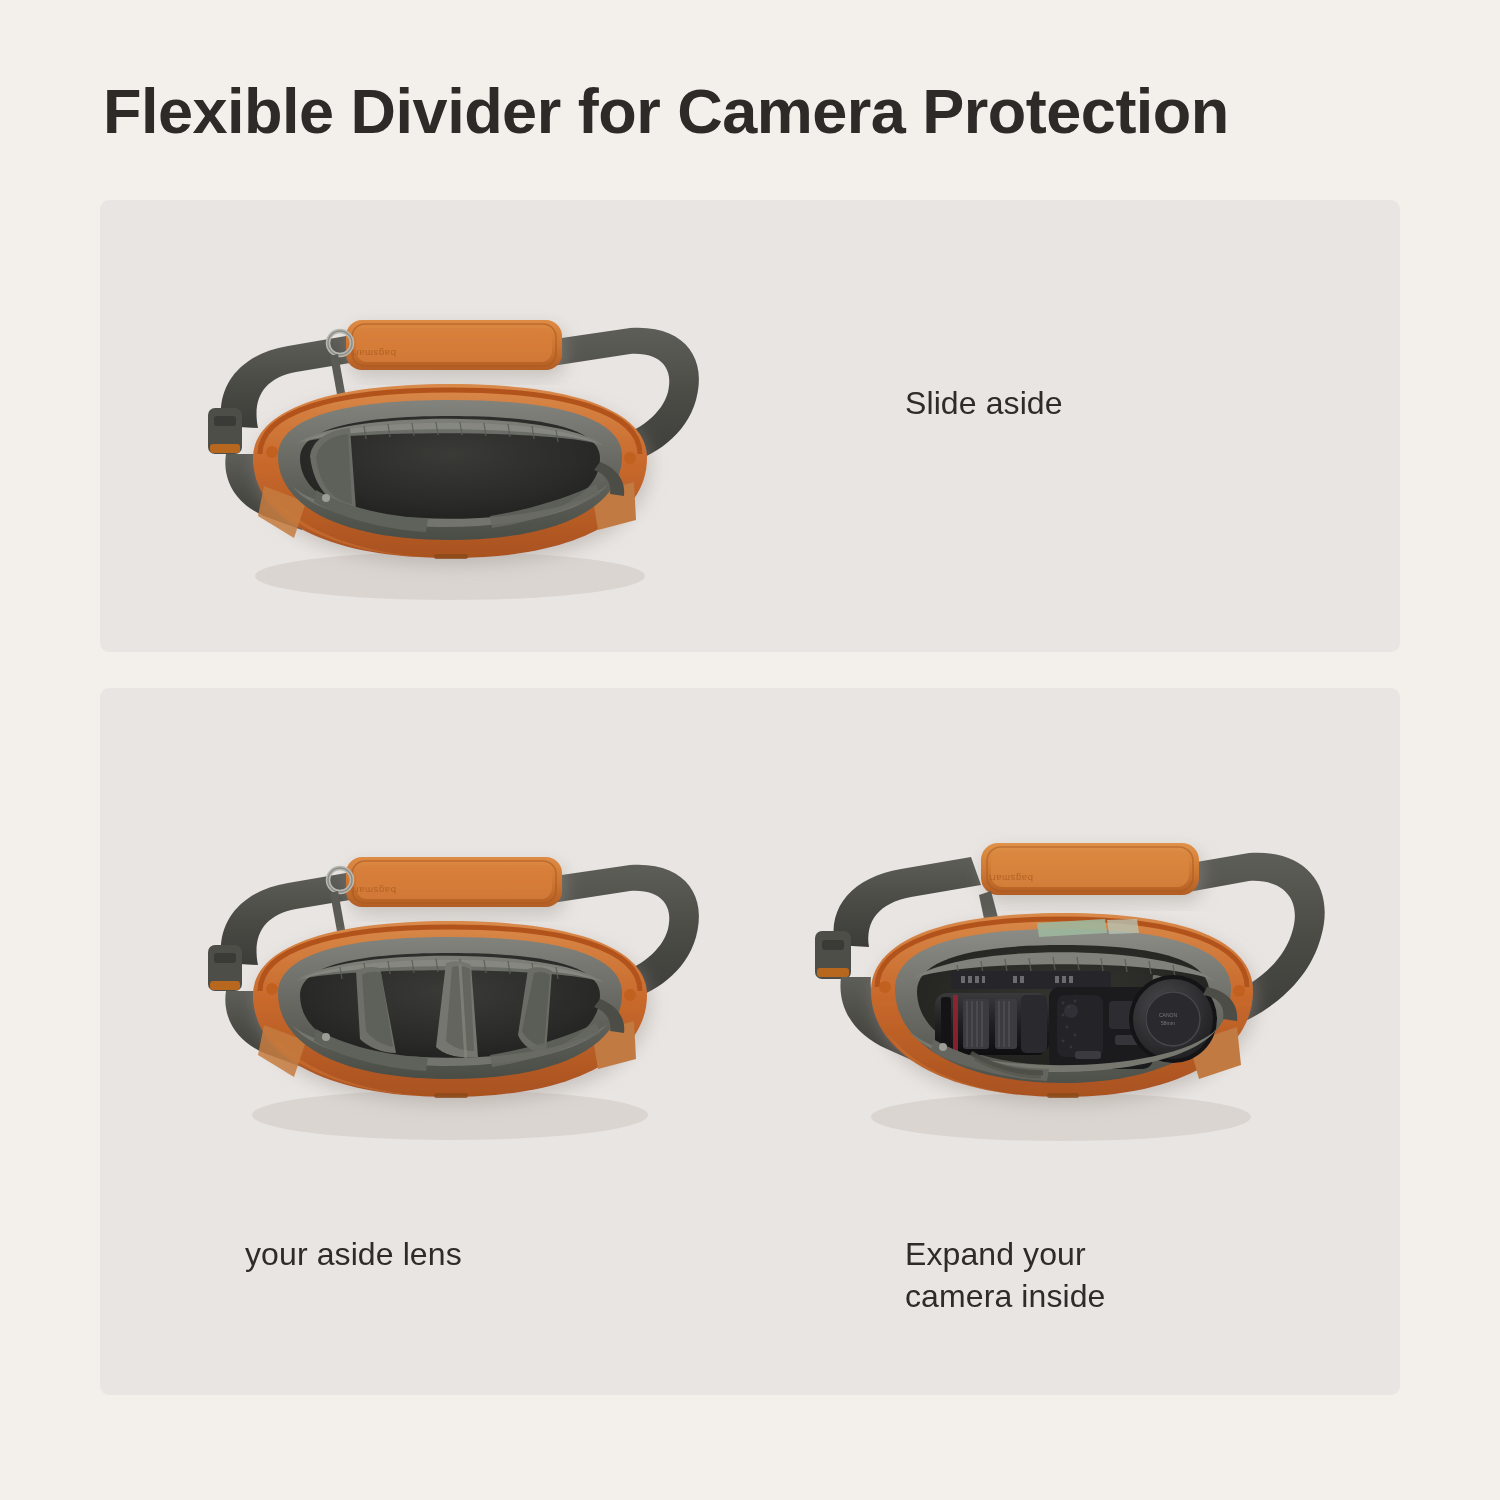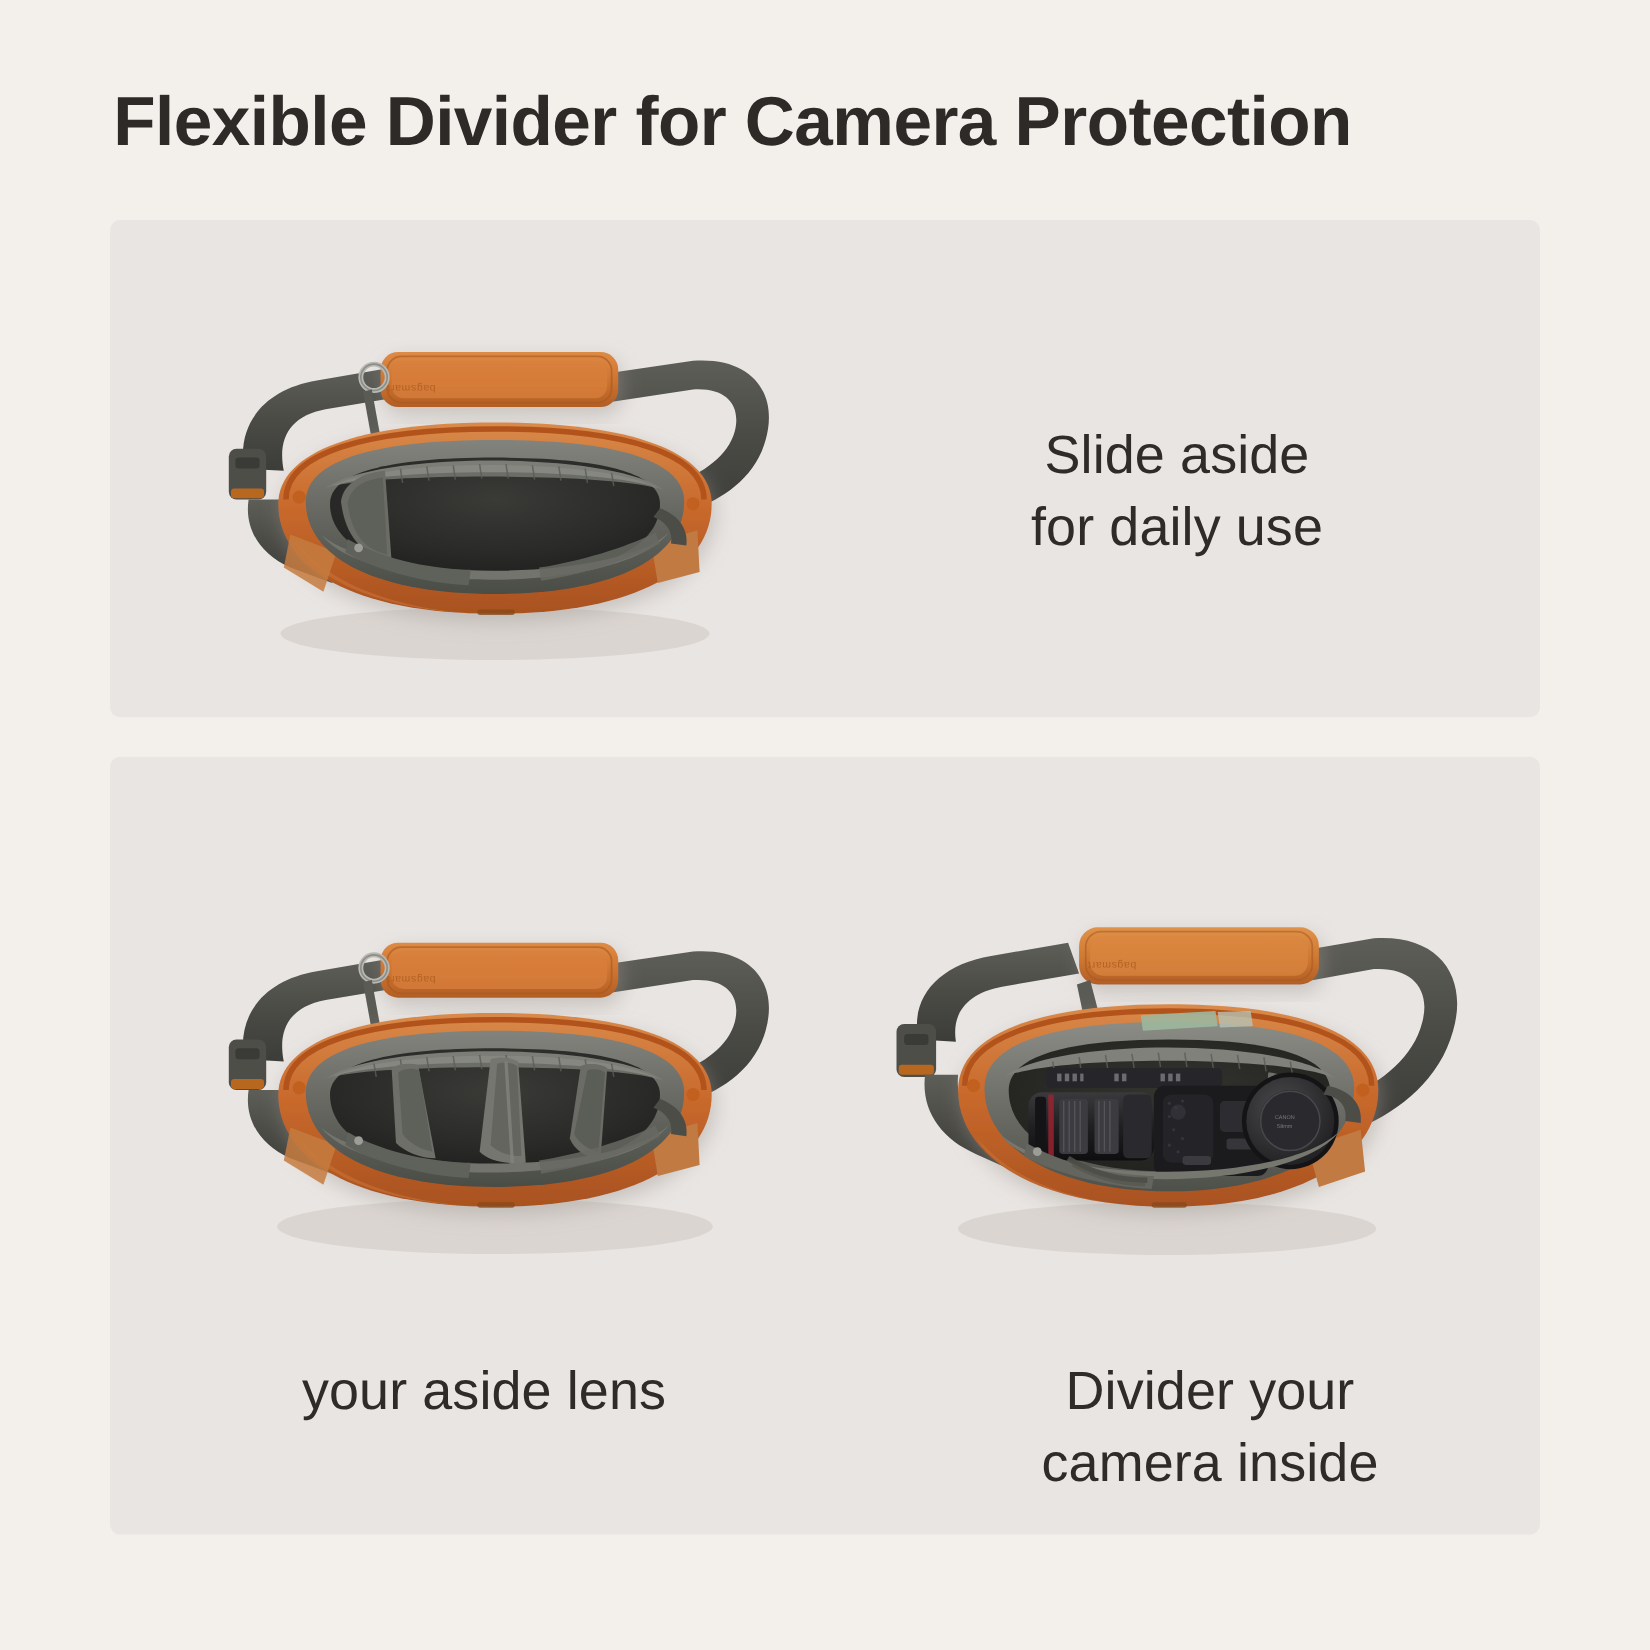--- a/index.html
+++ b/index.html
@@ -27,23 +27,23 @@
     position:absolute;
     background:#E9E5E2;
     border-radius:9px;
   }
   #panel-top    { left:100px; top:200px;  width:1300px; height:452px; }
   #panel-bottom { left:100px; top:688px;  width:1300px; height:707px; }
 
   .caption {
     position:absolute;
     color:#2F2B29;
-    font-size:49px;
+    font-size:32px;
     line-height:1.32;
-    text-align:center;
+    text-align:left;
     font-weight:400;
     letter-spacing:0.1px;
   }
   #caption-slide  { left:905px; top:382px; width:330px; }
   #caption-expand { left:245px; top:1233px; width:390px; }
   #caption-secure { left:905px; top:1233px; width:390px; }
 
   .bagstage { position:absolute; }
   #bag-daily  { left:160px; top:258px;  width:570px; height:360px; }
   #bag-expand { left:160px; top:795px;  width:570px; height:360px; }
@@ -160,21 +160,20 @@
       <path d="M330 258 C368 252 408 240 436 226 L440 236 C410 252 370 264 332 270 Z" fill="#666861" opacity="0.85"></path>
 
       <path d="M440 204 C456 210 466 222 464 238 L450 236 C452 226 446 216 434 212 Z" fill="#4D4D48"></path>
 
       <rect x="274" y="296" width="34" height="5" rx="2.5" fill="#8A4A1C" opacity="0.8"></rect>
     </svg>
   </div>
 
   <div class="caption" id="caption-slide">
     <div>Slide aside</div>
-    <div>for daily use</div>
   </div>
 
   <div class="panel" id="panel-bottom"></div>
 
   <div class="bagstage" id="bag-expand">
     <svg viewBox="0 0 570 360" xmlns="http://www.w3.org/2000/svg">
       <defs>
         <linearGradient id="orngB" x1="0" y1="0" x2="0" y2="1">
           <stop offset="0" stop-color="#D98A4A"></stop>
             <stop offset="0.45" stop-color="#C8692C"></stop>
@@ -441,17 +440,17 @@
       <path d="M432 192 C452 196 464 208 462 226 L448 224 C450 212 444 202 428 200 Z" fill="#4D4D48"></path>
       <rect x="272" y="298" width="32" height="5" rx="2.5" fill="#8A4A1C" opacity="0.8"></rect>
     </svg>
   </div>
 
   <div class="caption" id="caption-expand">
     <div>your aside lens</div>
   </div>
 
   <div class="caption" id="caption-secure">
-    <div>Divider your</div>
+    <div>Expand your</div>
     <div>camera inside</div>
   </div>
 
 </div>
 
 </body></html>

